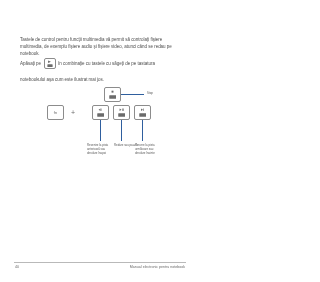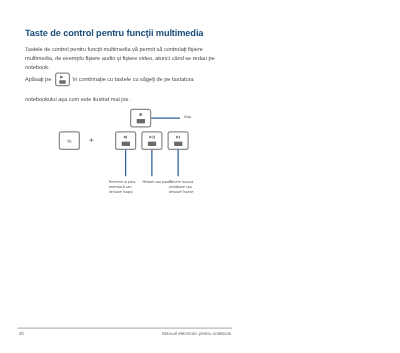--- a/index.html
+++ b/index.html
@@ -180,21 +180,20 @@
     top: 265px;
     font-size: 3.6px;
     color: #6a6a6a;
   }
 </style>
 </head>
 <body>
 
 <div class="page">
 
-  <h1 class="title">Taste de control pentru funcţii multimedia</h1>
 
   <p class="para para-intro">Tastele de control pentru funcţii multimedia vă permit să controlaţi fişiere multimedia, de exemplu fişiere audio şi fişiere video, atunci când se redau pe notebook.</p>
 
   <div class="para para-press">
     <span class="inline-row">
       <span>Apăsaţi pe</span>
       <span class="keycap keycap-inline">
         <span class="glyph-wrap">
           <svg width="5" height="3.4" viewBox="0 0 10 7">
             <polygon points="2,1 8,3.5 2,6" fill="#6b6b6b"></polygon>

